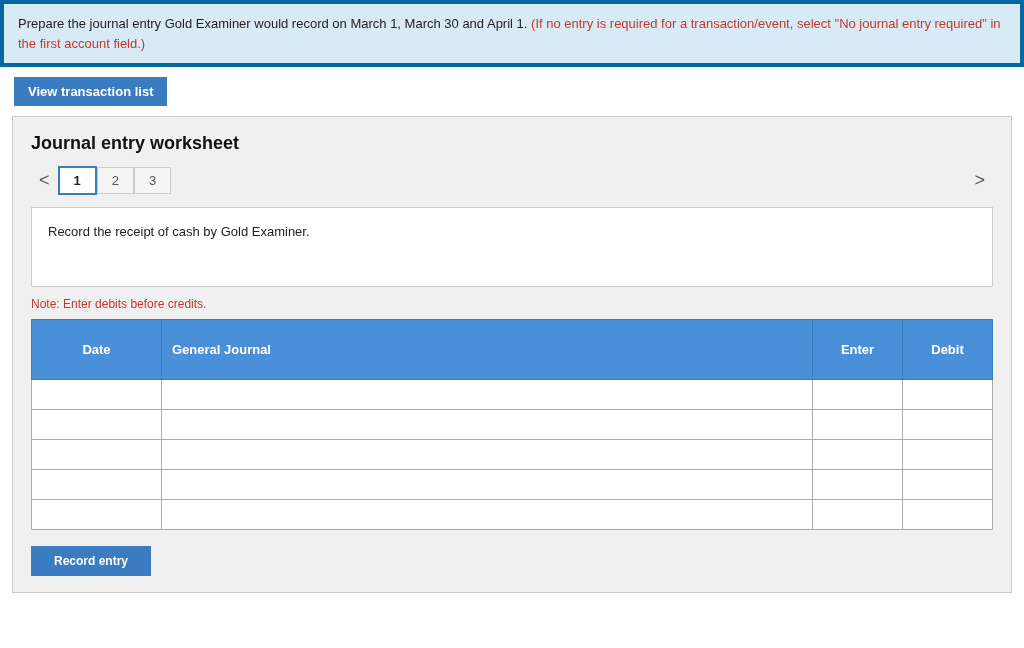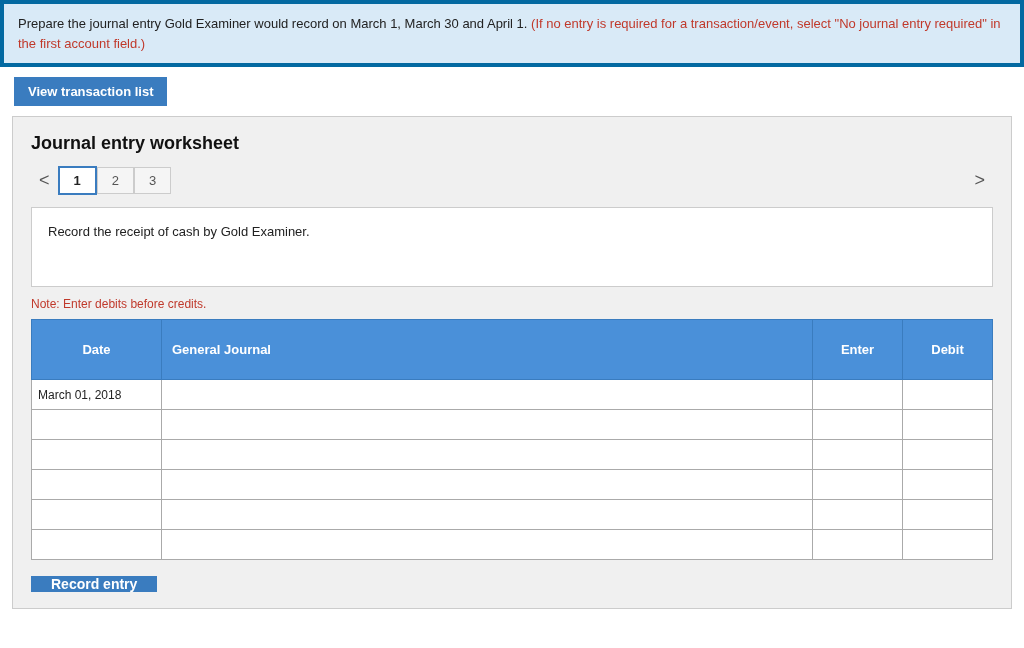--- a/index.html
+++ b/index.html
@@ -184,22 +184,22 @@
     .action-row {
       display: flex;
       gap: 12px;
       align-items: center;
     }
 
     .action-btn {
       background: #3a7cbf;
       color: #fff;
       border: none;
-      padding: 0 20px;
-      font-size: 14px;
+      padding: 8px 20px;
+      font-size: 12px;
       font-weight: bold;
       cursor: pointer;
       min-width: 120px;
     }
 
     .view-gen-journal-btn {
       margin-left: auto;
     }
   </style>
 </head>
@@ -233,34 +233,20 @@
   <table class="journal-table">
     <thead>
       <tr>
         <th class="date-col">Date</th>
         <th class="gen-journal-col">General Journal</th>
         <th class="debit-col">Enter</th>
         <th class="credit-col">Debit</th>
       </tr>
     </thead>
     <tbody>
-      <tr class="first-row">
-        <td class="date-cell">
-          <input type="text" value="March 01, 2018" style="">
-        </td>
-        <td class="gen-journal-cell">
-          <input type="text" value="" style="">
-        </td>
-        <td class="debit-cell">
-          <input type="text" value="" style="">
-        </td>
-        <td class="credit-cell">
-          <input type="text" value="" style="">
-        </td>
-      </tr>
       <tr>
         <td class="date-cell">
           <input type="text" value="" style="">
         </td>
         <td class="gen-journal-cell">
           <input type="text" value="" style="">
         </td>
         <td class="debit-cell">
           <input type="text" value="" style="">
         </td>

